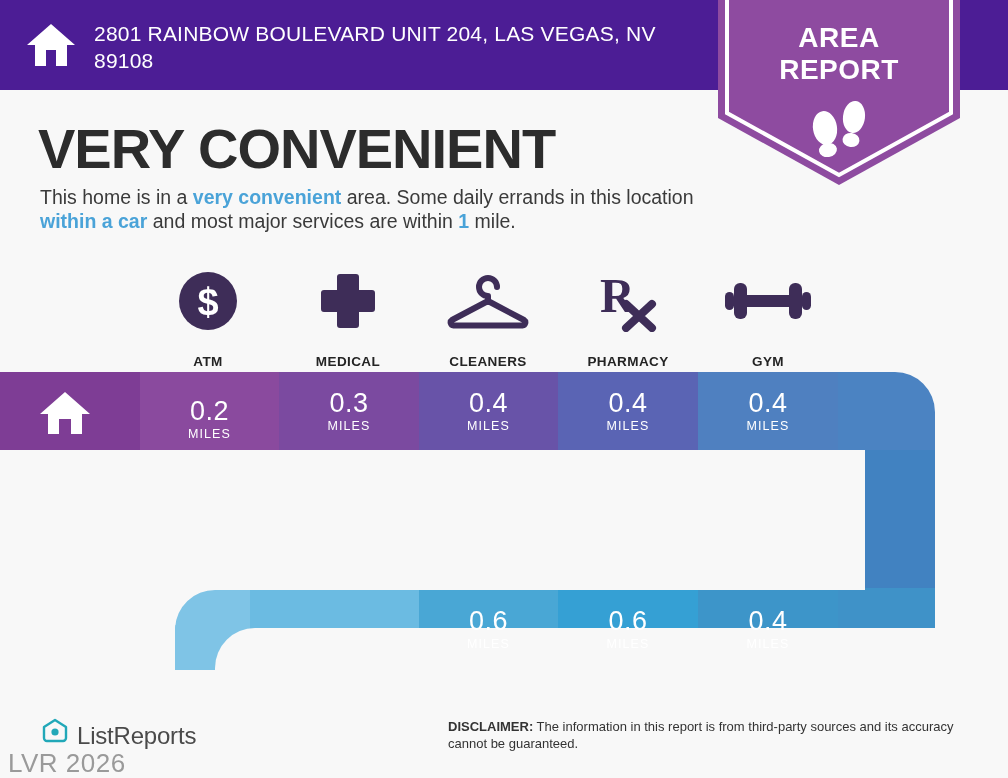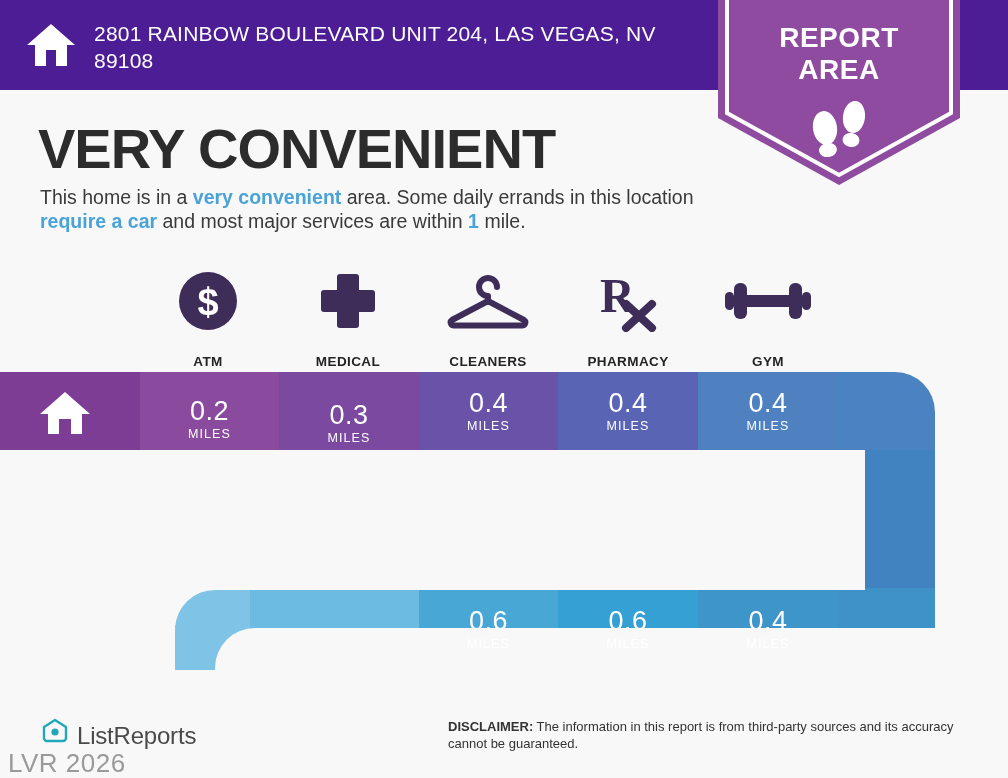--- a/index.html
+++ b/index.html
@@ -108,29 +108,29 @@
       <path fill="#8e4ba0" d="M0 0 H242 V118 L121 185 L0 118 Z"></path>
       <path fill="none" stroke="#ffffff" stroke-width="4" d="M9 0 V113 L121 175 L233 113 V0"></path>
       <g fill="#ffffff">
         <ellipse cx="107" cy="128" rx="12" ry="17" transform="rotate(-9 107 128)"></ellipse>
         <ellipse cx="110" cy="150" rx="9" ry="7" transform="rotate(-9 110 150)"></ellipse>
         <ellipse cx="136" cy="117" rx="11" ry="16" transform="rotate(7 136 117)"></ellipse>
         <ellipse cx="133" cy="140" rx="8.5" ry="7" transform="rotate(7 133 140)"></ellipse>
       </g>
     </svg>
     <div class="pennant-text">
+      <div>AREA</div>
       <div>REPORT</div>
-      <div>AREA</div>
     </div>
   </div>
 
   <div class="title">VERY CONVENIENT</div>
 
   <div class="subtitle">
-    <span>This home is in a </span><span class="accent">very convenient</span><span> area. Some daily errands in this location </span><span class="accent">require a car</span><span> and most major services are within </span><span class="accent">1</span><span> mile.</span>
+    <span>This home is in a </span><span class="accent">very convenient</span><span> area. Some daily errands in this location </span><span class="accent">within a car</span><span> and most major services are within </span><span class="accent">1</span><span> mile.</span>
   </div>
 
   <div class="iconrow" id="icon-row-1">
 
     <div class="iconcell">
       <div class="iconbox">
         <svg width="60" height="60" viewBox="0 0 60 60" aria-hidden="true">
           <circle cx="30" cy="30" r="29" fill="#3e2d58"></circle>
           <text x="30" y="44" text-anchor="middle" font-family="Liberation Sans, sans-serif" font-size="38" font-weight="700" fill="#ffffff">$</text>
         </svg>
@@ -285,21 +285,21 @@
       <g transform="translate(40,22)">
         <path fill="#ffffff" d="M25 0 L50 22 L42 22 L42 42 L31 42 L31 27 L19 27 L19 42 L8 42 L8 22 L0 22 Z"></path>
       </g>
     </svg>
 
     
     <div class="seg" style="left:140px;top:8px;width:139px;height:82px;">
       <div class="val">0.2</div>
       <div class="unit">MILES</div>
     </div>
-    <div class="seg" style="left:279px;top:12px;width:140px;height:82px;text-align:right;">
+    <div class="seg" style="left:279px;top:0;width:140px;height:82px;text-align:right;">
       <div class="val">0.3</div>
       <div class="unit">MILES</div>
     </div>
     <div class="seg" style="left:419px;top:0;width:139px;height:82px;">
       <div class="val">0.4</div>
       <div class="unit">MILES</div>
     </div>
     <div class="seg" style="left:558px;top:0;width:140px;height:82px;">
       <div class="val">0.4</div>
       <div class="unit">MILES</div>

